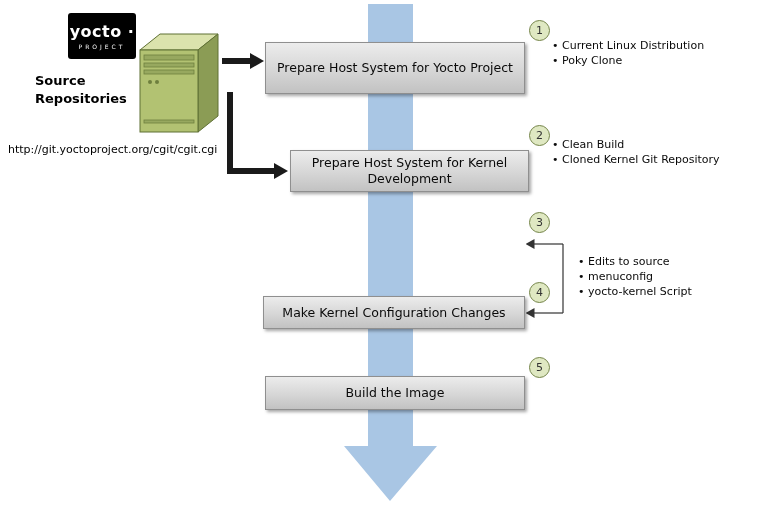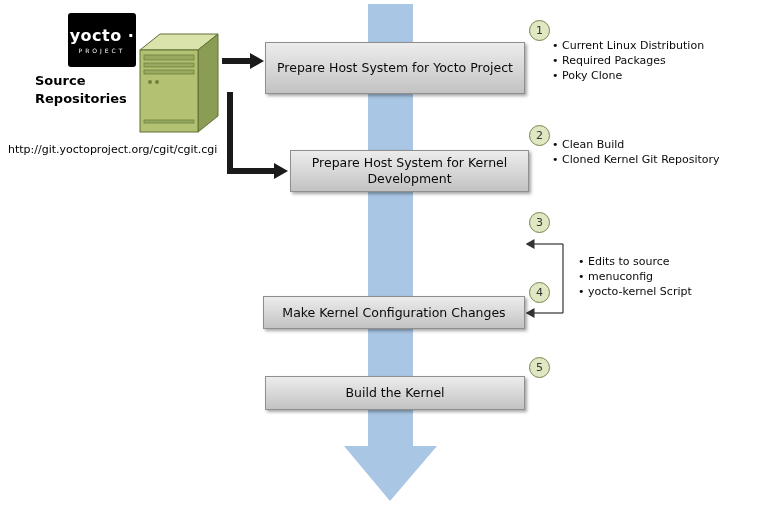--- a/index.html
+++ b/index.html
@@ -2,21 +2,21 @@
 <html><head>
 <meta charset="utf-8">
 <style>
   * { margin:0; padding:0; box-sizing:border-box; }
   html,body { background:#ffffff; }
   body { font-family:"DejaVu Sans", sans-serif; }
   .canvas { position:relative; width:769px; height:517px; background:#ffffff; overflow:hidden; }
   .layer-svg { position:absolute; left:0; top:0; width:769px; height:517px; z-index:1; }
 
   
-  .yocto-logo { position:absolute; left:68px; top:13px; width:68px; height:54px;
+  .yocto-logo { position:absolute; left:68px; top:13px; width:68px; height:46px;
     background:#000; border-radius:3px; z-index:3; display:flex; flex-direction:column;
     align-items:center; justify-content:center; }
   .logo-word { color:#fff; font-size:16px; font-weight:bold; letter-spacing:0.5px; line-height:18px; }
   .logo-tagline { color:#fff; font-size:6px; letter-spacing:3px; margin-top:2px; }
 
   .source-label { position:absolute; left:35px; top:72px; font-size:13px; font-weight:bold;
     color:#000; white-space:pre-line; line-height:18px; z-index:2; }
   .source-url { position:absolute; left:8px; top:143px; font-size:11px; color:#000; z-index:2; }
 
   
@@ -96,31 +96,30 @@
     <rect x="12" y="90" width="50" height="3" fill="#97a85f" stroke="#6e7f3e" stroke-width="0.8"></rect>
   </svg>
 
   <div class="source-label">Source
 Repositories</div>
   <div class="source-url">http://git.yoctoproject.org/cgit/cgit.cgi</div>
 
   <div class="step-box box1">Prepare Host System for Yocto Project</div>
   <div class="step-box box2">Prepare Host System for Kernel Development</div>
   <div class="step-box box4">Make Kernel Configuration Changes</div>
-  <div class="step-box box5">Build the Kernel</div>
+  <div class="step-box box5">Build the Image</div>
 
   <div class="num-circle c1">1</div>
   <div class="num-circle c2">2</div>
   <div class="num-circle c3">3</div>
   <div class="num-circle c4">4</div>
   <div class="num-circle c5">5</div>
 
   <ul class="bullets list1">
     <li>Current Linux Distribution</li>
-    <li>Required Packages</li>
     <li>Poky Clone</li>
   </ul>
 
   <ul class="bullets list2">
     <li>Clean Build</li>
     <li>Cloned Kernel Git Repository</li>
   </ul>
 
   <ul class="bullets list34">
     <li>Edits to source</li>

